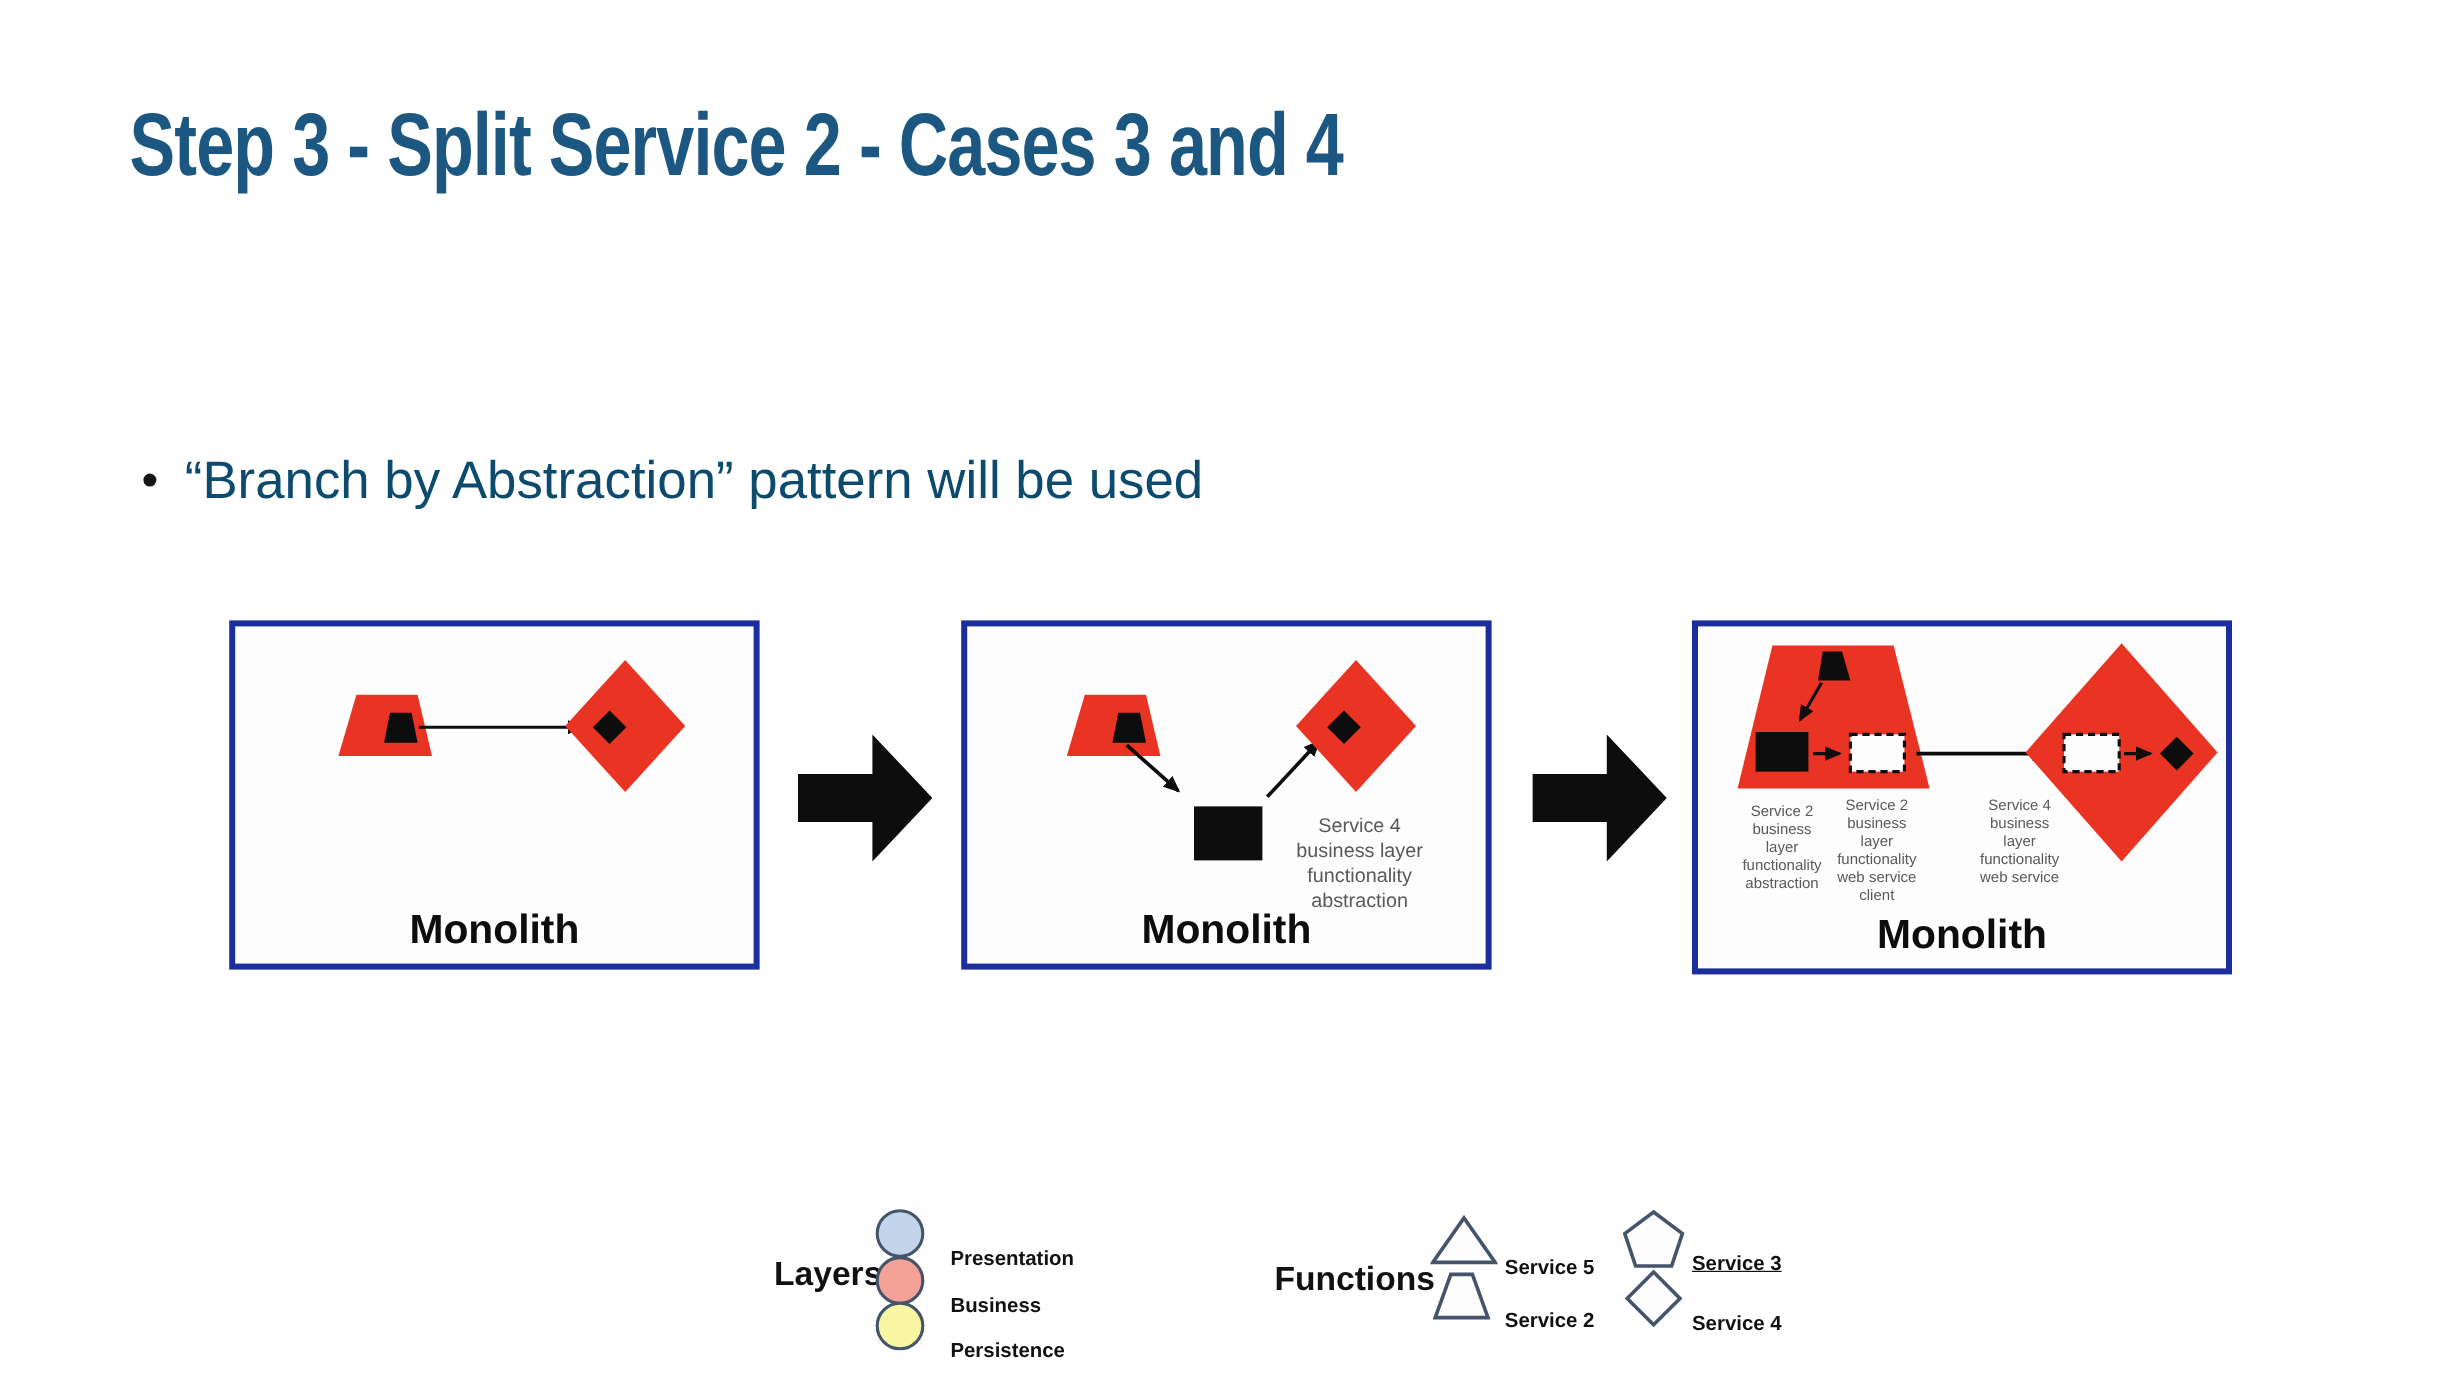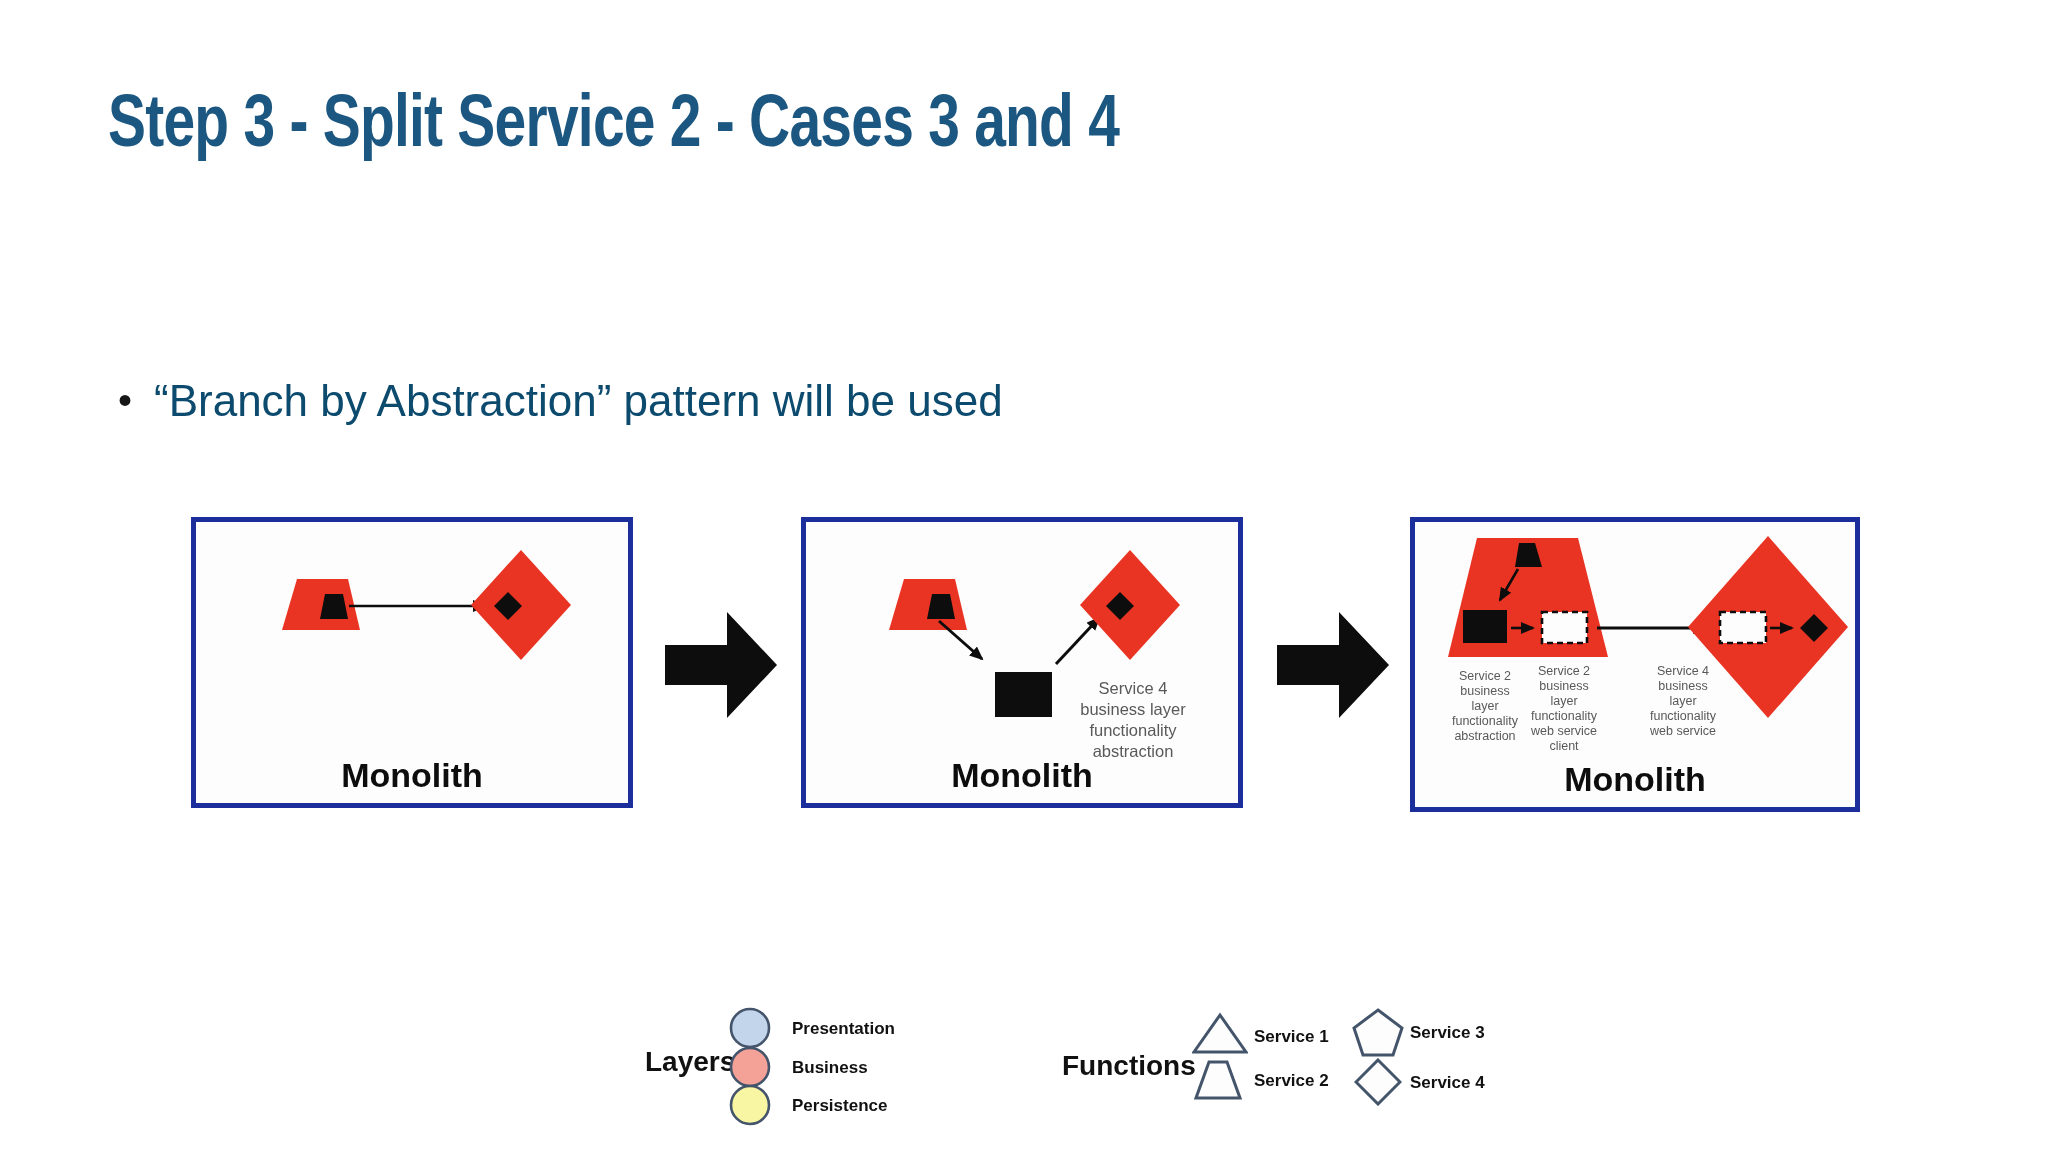--- a/index.html
+++ b/index.html
@@ -40,21 +40,21 @@
     white-space:pre-line;
   }
   .note-lg{font-size:16.5px;line-height:21px;}
   .note-sm{font-size:12.5px;line-height:15px;}
   
   .big-arrow{position:absolute;top:612px;}
   .big-arrow.a1{left:665px;}
   .big-arrow.a2{left:1277px;}
   
   .legend-title{position:absolute;font-size:28px;font-weight:bold;color:#111;}
-  .legend-label{position:absolute;font-size:17px;font-weight:bold;color:#111;white-space:nowrap;}
+  .legend-label{position:absolute;font-size:17px;font-weight:bold;color:#111;white-space:nowrap;margin-top:20px;}
   .legend-shape{position:absolute;}
   .outline-shape{fill:#fdfdfd;stroke:var(--outline,#44546a);stroke-width:3;}
   .layer-circle{stroke:var(--outline,#44546a);stroke-width:2.6;}
 </style>
 </head>
 <body>
 
 <div class="slide">
 
   <h1 class="title">Step 3 - Split Service 2 - Cases 3 and 4</h1>
@@ -155,27 +155,27 @@
     <circle class="layer-circle" cx="22" cy="99" r="19" fill="#f8f6a2"></circle>
   </svg>
   <div class="legend-label" style="left:792px;top:1019px;">Presentation</div>
   <div class="legend-label" style="left:792px;top:1058px;">Business</div>
   <div class="legend-label" style="left:792px;top:1096px;">Persistence</div>
 
   <div class="legend-title" style="left:1062px;top:1050px;text-align:center;">Functions</div>
   <svg class="legend-shape" style="left:1192px;top:1012px;" width="56" height="44" viewBox="0 0 56 44">
     <polygon class="outline-shape" points="28,3 54,40 2,40"></polygon>
   </svg>
-  <div class="legend-label" style="left:1254px;top:1027px;">Service 1</div>
+  <div class="legend-label" style="left:1254px;top:1027px;">Service 5</div>
   <svg class="legend-shape" style="left:1194px;top:1060px;" width="48" height="40" viewBox="0 0 48 40">
     <polygon class="outline-shape" points="15,2 33,2 46,38 2,38"></polygon>
   </svg>
   <div class="legend-label" style="left:1254px;top:1071px;">Service 2</div>
   <svg class="legend-shape" style="left:1352px;top:1008px;" width="52" height="50" viewBox="0 0 52 50">
     <polygon class="outline-shape" points="26,2 50,20 41,47 11,47 2,20"></polygon>
   </svg>
-  <div class="legend-label" style="left:1410px;top:1023px;">Service 3</div>
+  <div class="legend-label" style="left:1410px;top:1023px;text-decoration:underline;">Service 3</div>
   <svg class="legend-shape" style="left:1354px;top:1058px;" width="48" height="48" viewBox="0 0 48 48">
     <polygon class="outline-shape" points="24,2 46,24 24,46 2,24"></polygon>
   </svg>
   <div class="legend-label" style="left:1410px;top:1073px;">Service 4</div>
 
 </div>
 
 </body></html>

